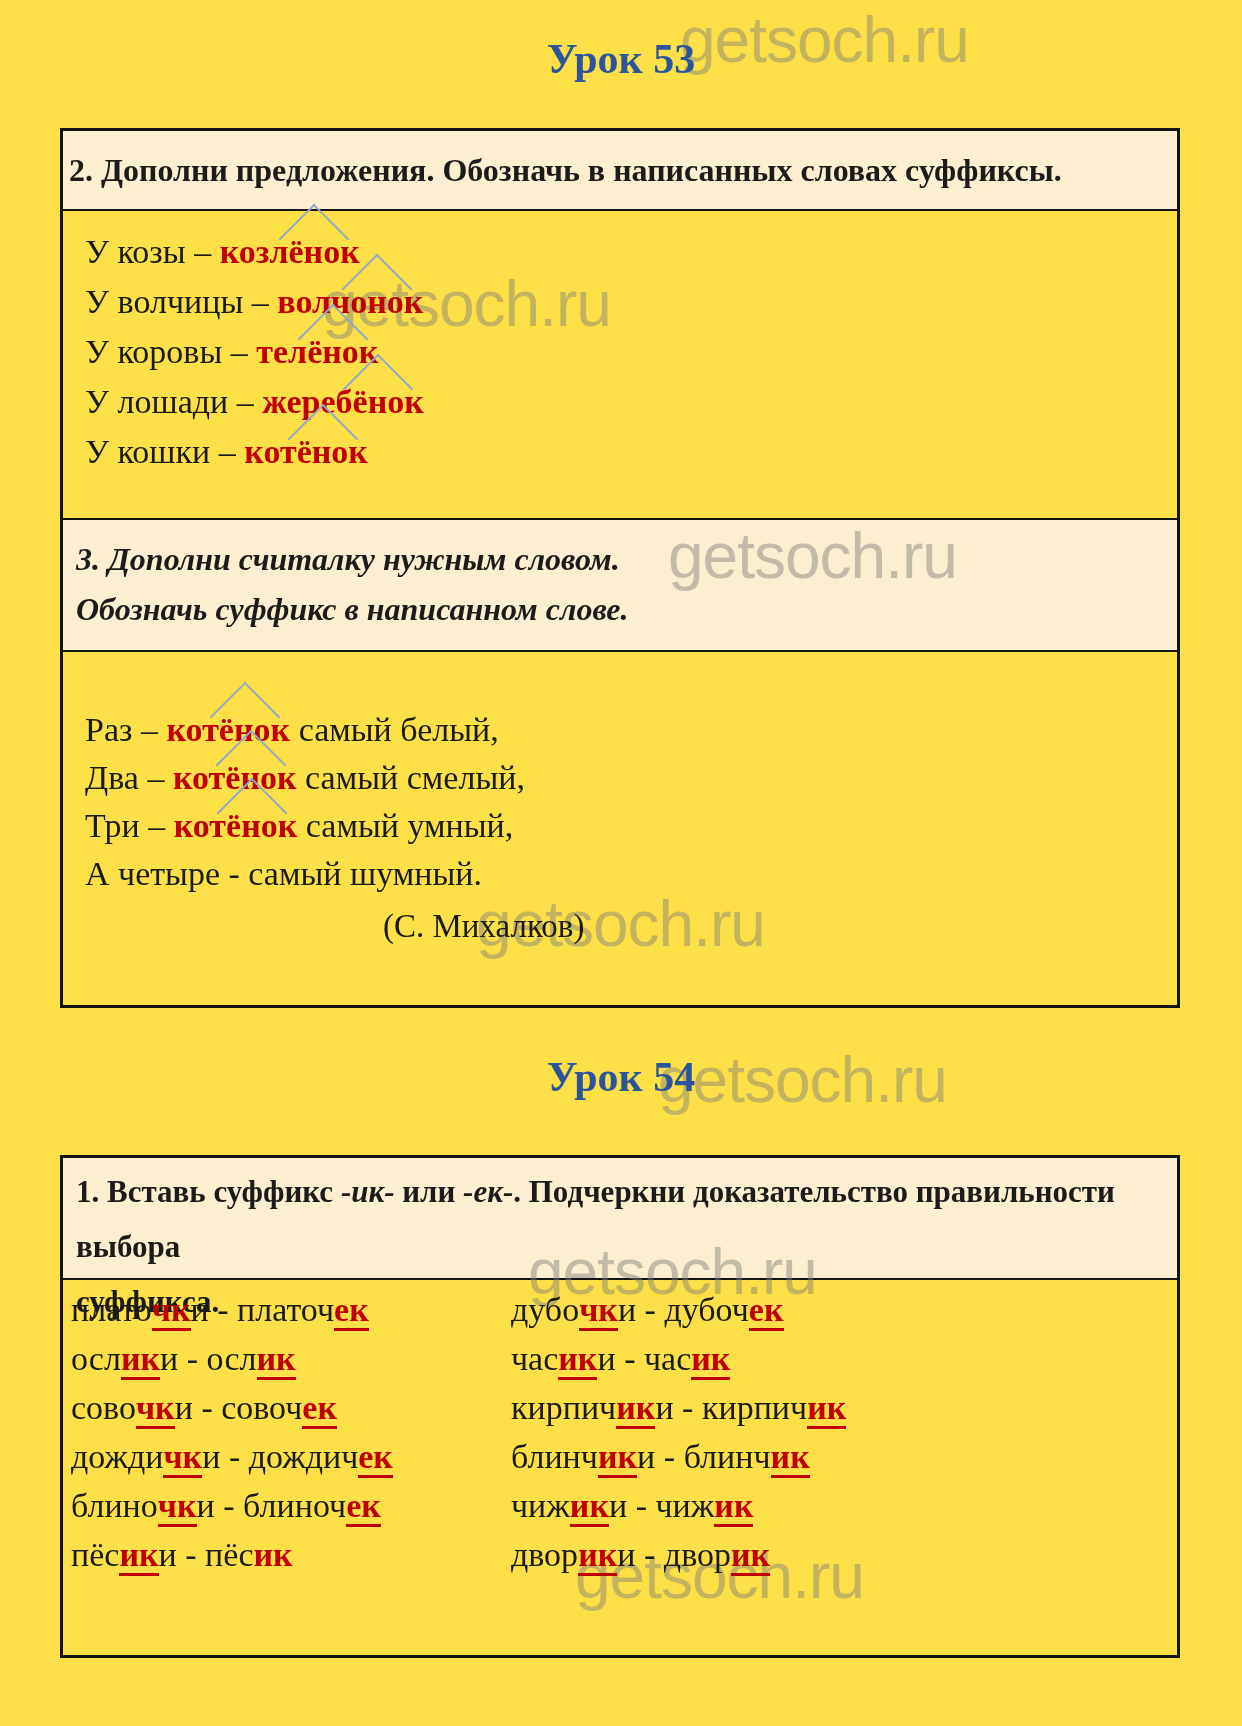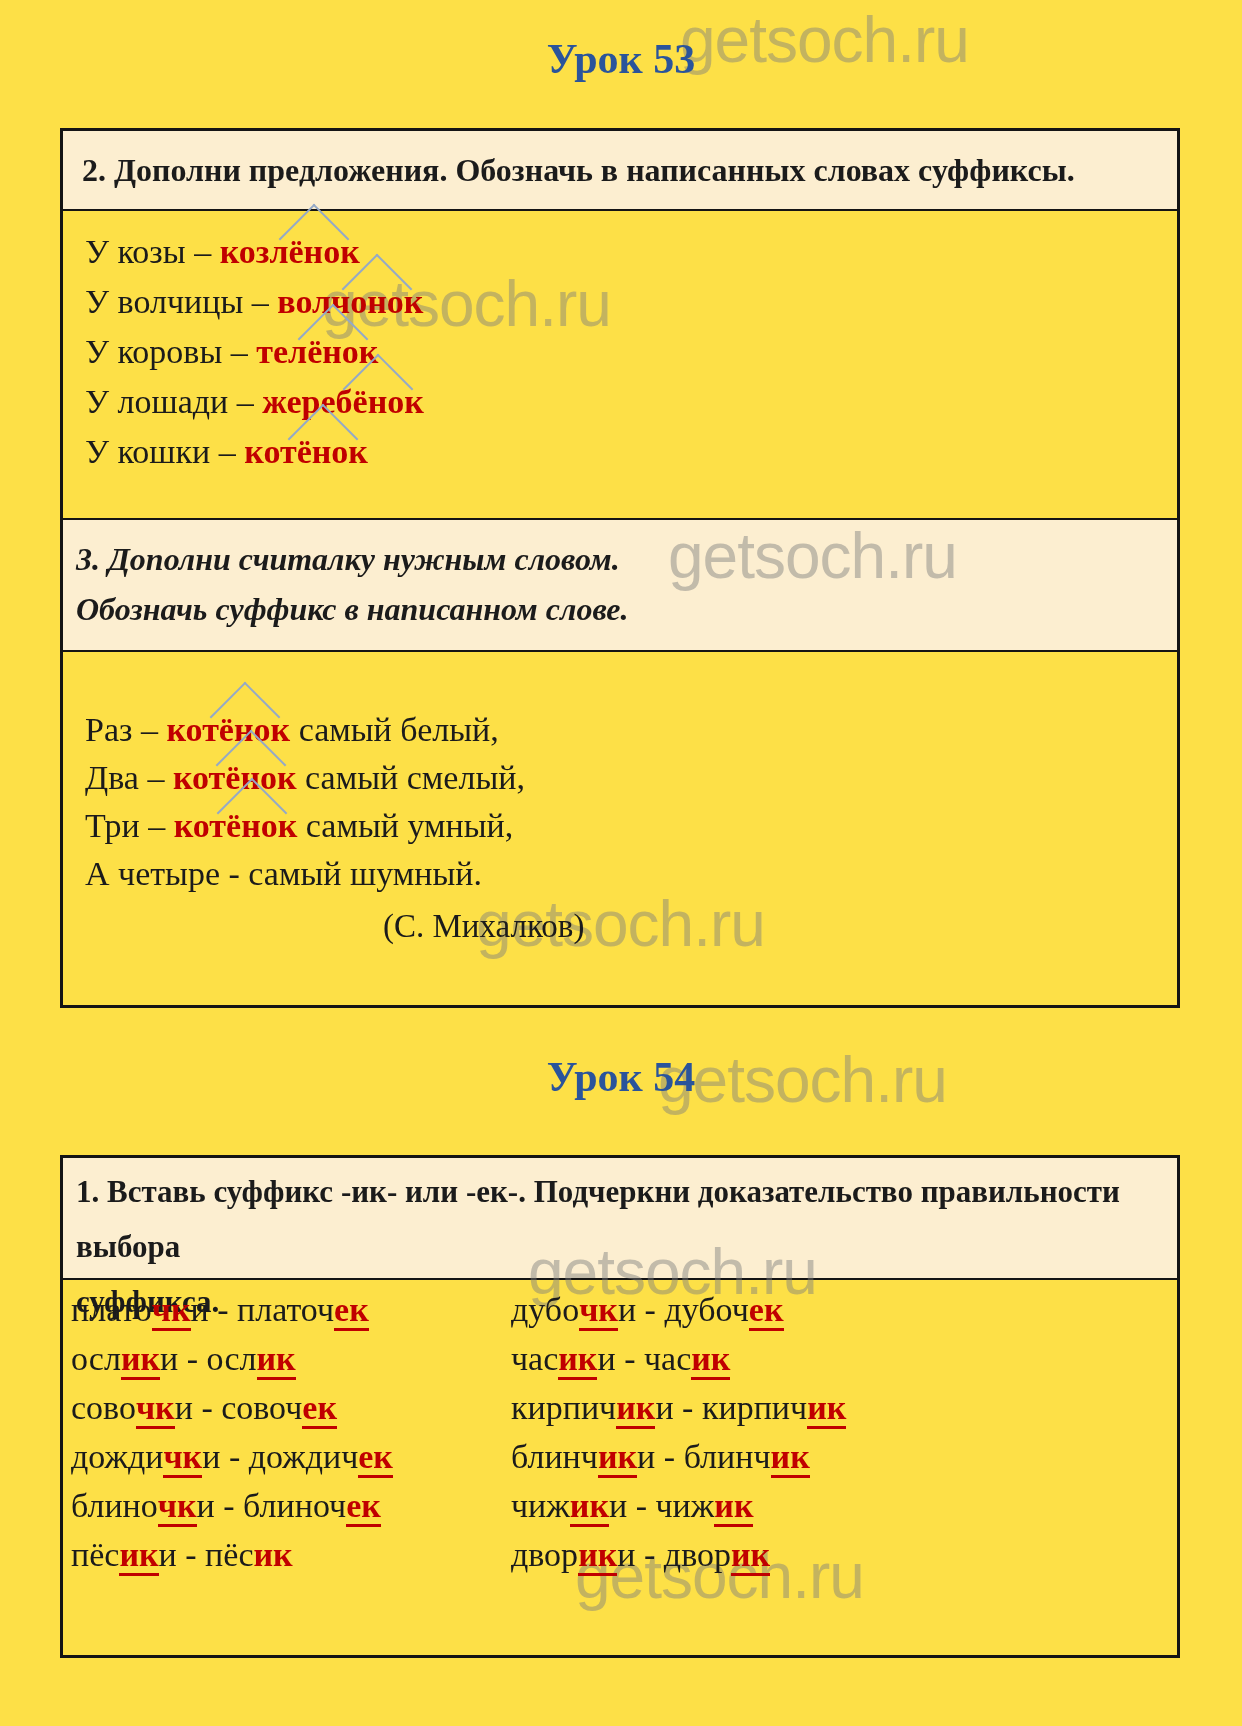--- a/index.html
+++ b/index.html
@@ -24,40 +24,40 @@
 
   .box{position:absolute;left:60px;width:1120px;border:3px solid #141414;
        box-sizing:border-box;background:transparent;}
   #box53{top:128px;height:880px;}
   #box54{top:1155px;height:503px;}
 
   .band{background:#fceed0;}
   .txt{position:relative;z-index:5;}
 
   #ex2-header{height:78px;border-bottom:2px solid #141414;display:flex;
-        align-items:center;padding-left:19px;font-size:32px;font-weight:bold;}
+        align-items:center;padding-left:6px;font-size:32px;font-weight:bold;}
   #ex2-lines{height:307px;padding:16px 0 0 22px;box-sizing:border-box;font-size:34px;}
   #ex2-lines .line{height:50px;line-height:50px;white-space:nowrap;}
 
   #ex3-header{height:134px;border-top:2px solid #141414;border-bottom:2px solid #141414;
         box-sizing:border-box;padding:14px 0 0 13px;font-size:32px;font-weight:bold;line-height:50px;font-style:italic;}
   #ex3-lines{height:353px;padding:54px 0 0 22px;box-sizing:border-box;font-size:34px;}
   #ex3-lines .line{height:48px;line-height:48px;white-space:nowrap;}
   #ex3-author{margin-top:10px;padding-left:298px;font-size:33px;}
 
   #ex1-header{height:122px;border-bottom:2px solid #141414;box-sizing:border-box;
         padding:6px 0 0 13px;font-size:31px;font-weight:bold;line-height:55px;}
   #ex1-header .hline{display:block;}
   #ex1-rows{display:grid;grid-template-columns:440px auto;padding:5px 0 0 5px;
         font-size:34px;}
   #ex1-rows .cell{height:49px;line-height:49px;white-space:nowrap;padding-left:3px;}
 
   .red{color:#c00000;font-weight:bold;}
   .ul{border-bottom:3px solid #c00000;}
-  .it{}
+  .it{font-style:italic;}
 
   .caret{position:relative;}
   .caret::before{content:"";position:absolute;left:50%;bottom:6px;
         width:50px;height:50px;box-sizing:border-box;
         border-left:2px solid #94a9c7;border-top:2px solid #94a9c7;
         transform:translateX(-50%) rotate(45deg);pointer-events:none;}
 </style>
 </head>
 <body>
 

